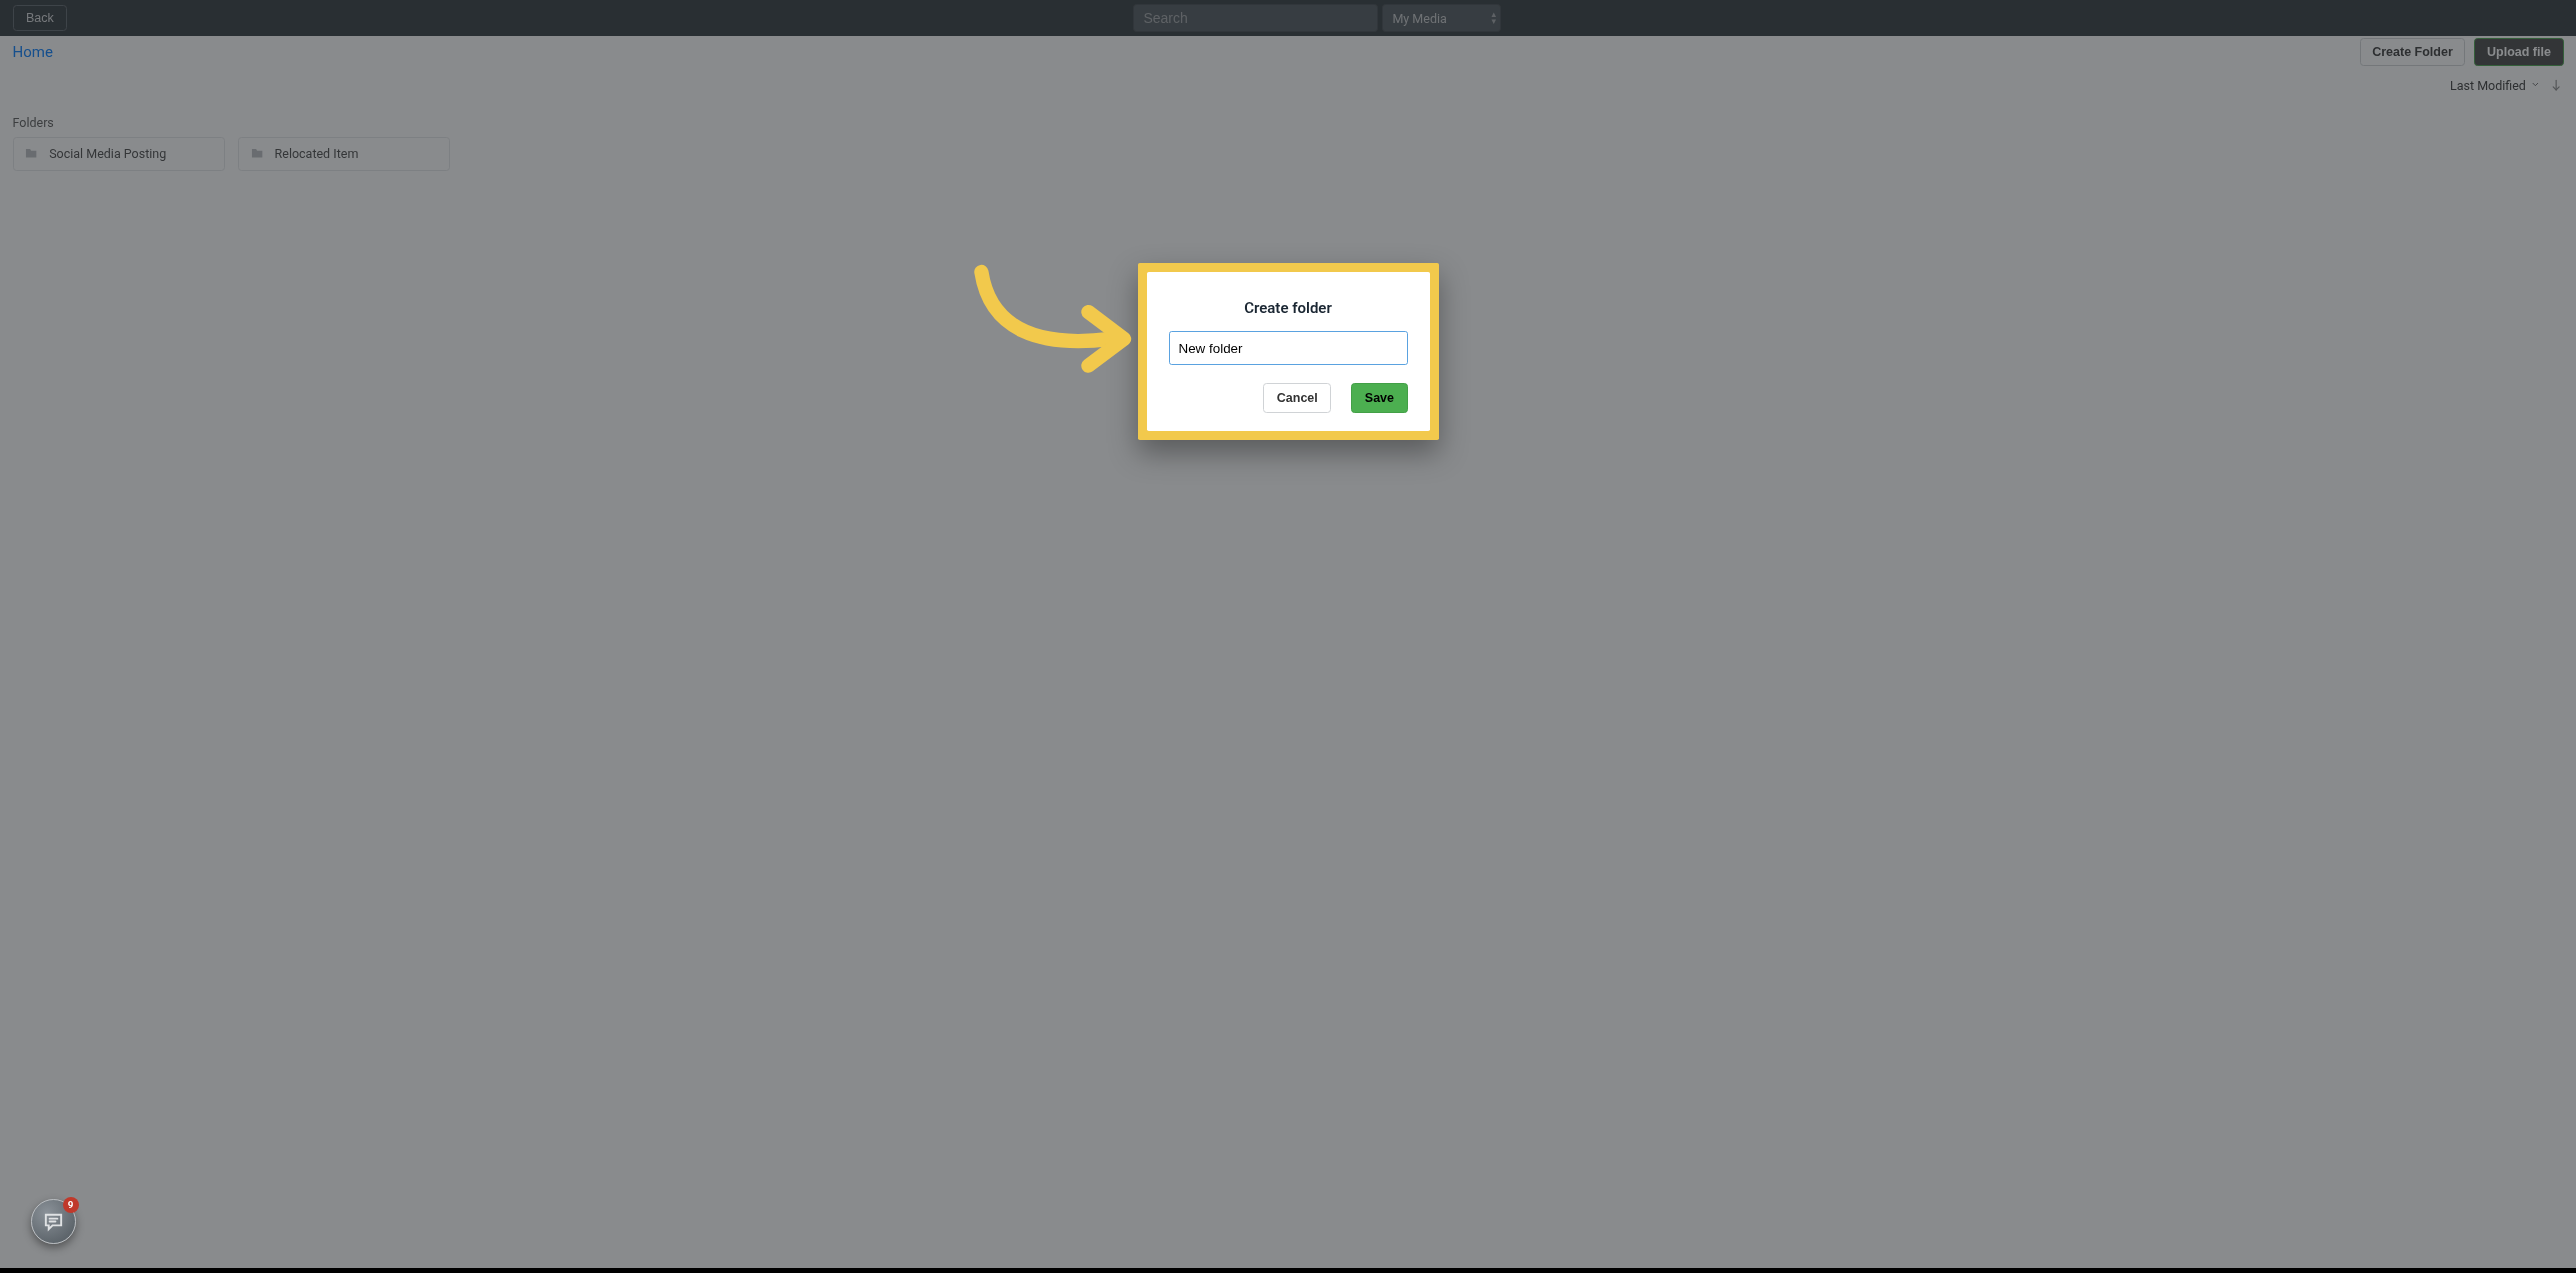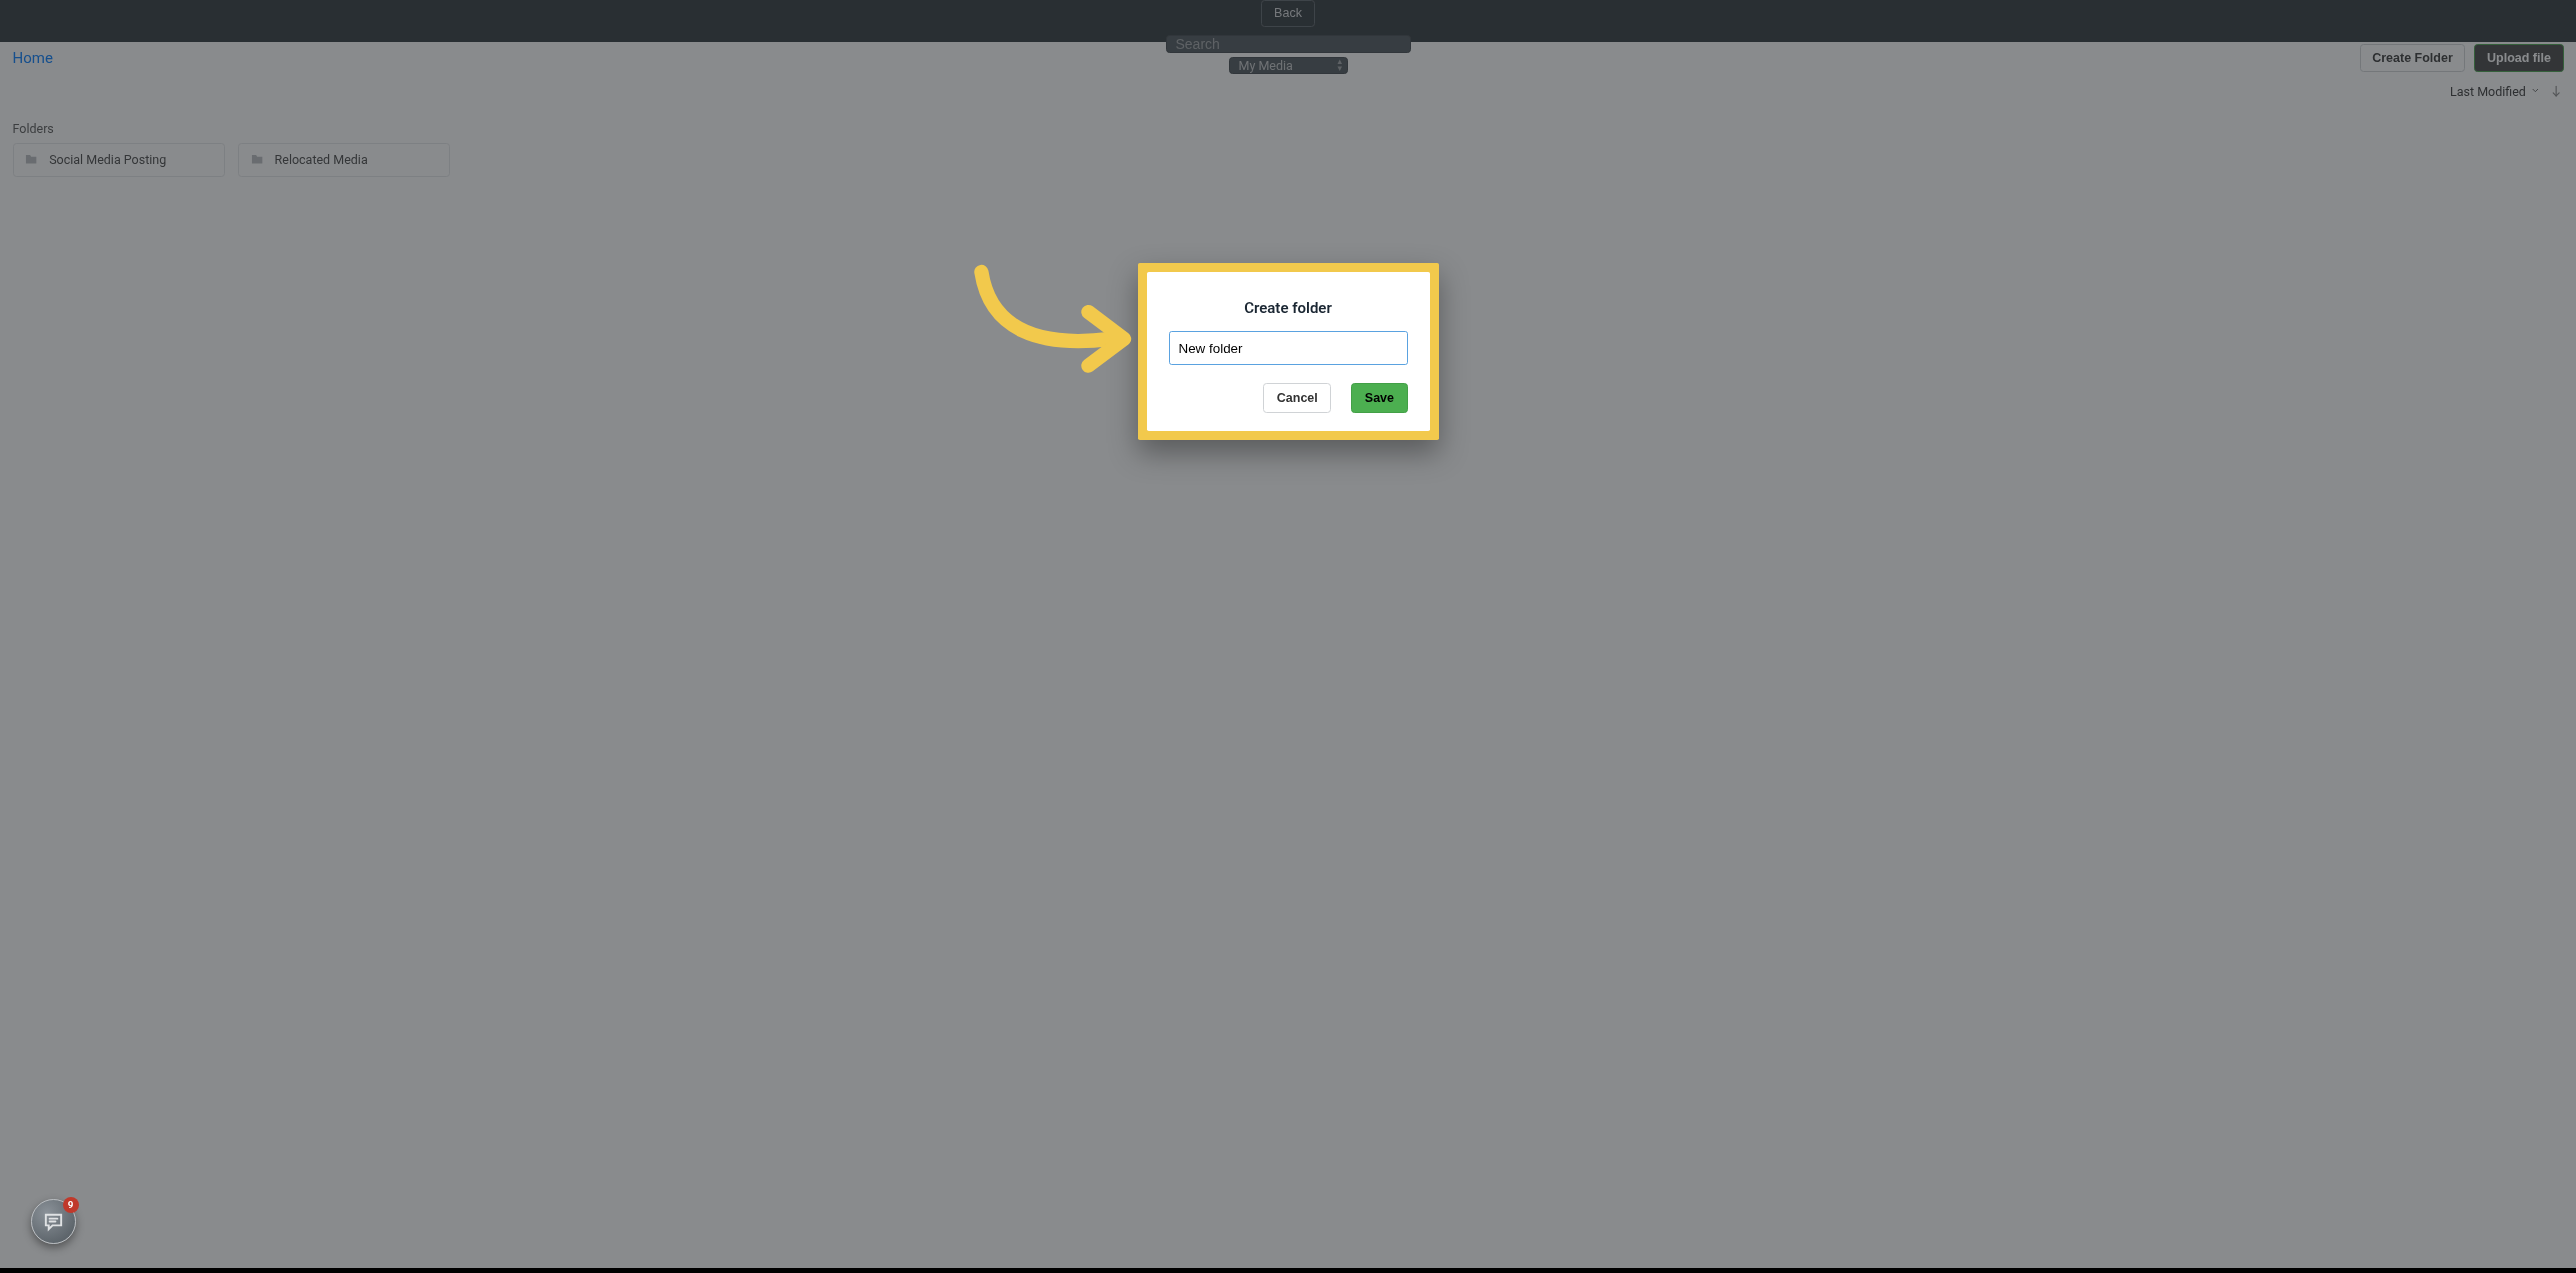--- a/index.html
+++ b/index.html
@@ -1,26 +1,25 @@
 <!DOCTYPE html>
 <html style="font-size:14.3px"><head>
   <meta charset="utf-8">
   <style>
     * { margin: 0; padding: 0; box-sizing: border-box; }
     html, body { width: 100%; height: 100%; font-family: -apple-system, BlinkMacSystemFont, "Segoe UI", Roboto, Helvetica, Arial, sans-serif; }
     body { position: relative; background: #fff; overflow: hidden; }
 
     .topbar {
-      height: 42px;
+      height: 36px;
       background: #2c3338;
       display: flex;
       align-items: center;
       padding: 0 12.5px;
       gap: 4px;
-      flex-direction: column;
     }
     .back-btn {
       border: 0.9px solid #5a6268;
       background: transparent;
       color: #d5d7d9;
       padding: 5.4px 12.5px;
       border-radius: 3.6px;
       font-size: 12.5px;
       cursor: pointer;
     }
@@ -241,21 +240,21 @@
     <div class="folder-item">
       <svg class="folder-icon-svg" viewBox="0 0 24 24">
           <path d="M10 4H2v16h20V7H12l-2-3z"></path>
         </svg>
       <span class="folder-name">Social Media Posting</span>
     </div>
     <div class="folder-item">
       <svg class="folder-icon-svg" viewBox="0 0 24 24">
           <path d="M10 4H2v16h20V7H12l-2-3z"></path>
         </svg>
-      <span class="folder-name">Relocated Media</span>
+      <span class="folder-name">Relocated Item</span>
     </div>
   </div>
 </div>
 
 <div class="overlay">
   <div class="modal-highlight">
     <svg class="annotation-arrow" viewBox="0 0 185 130">
       <path d="M 15 10 C 25 75, 80 95, 160 85" stroke="#f2c94c" stroke-width="16" fill="none" stroke-linecap="round"></path>
       <path d="M 135 55 L 175 85 L 135 115" stroke="#f2c94c" stroke-width="16" fill="none" stroke-linecap="round" stroke-linejoin="round"></path>
     </svg>

